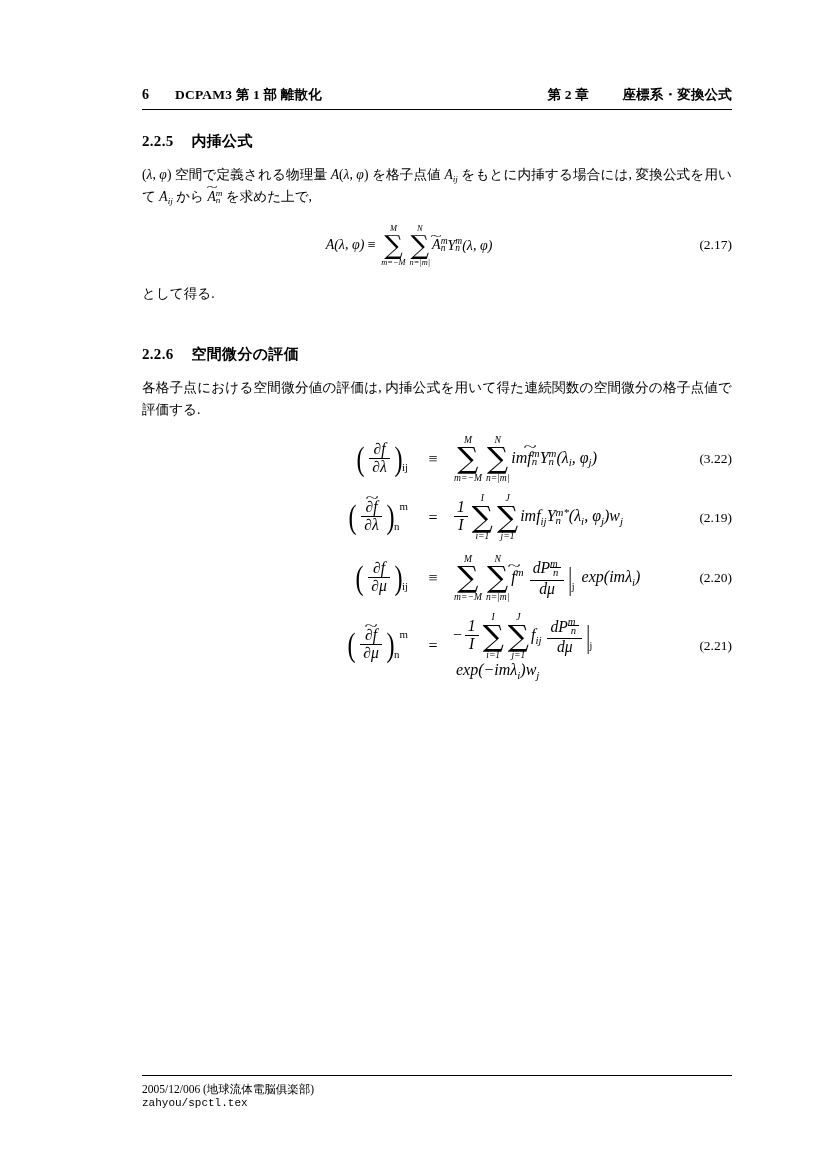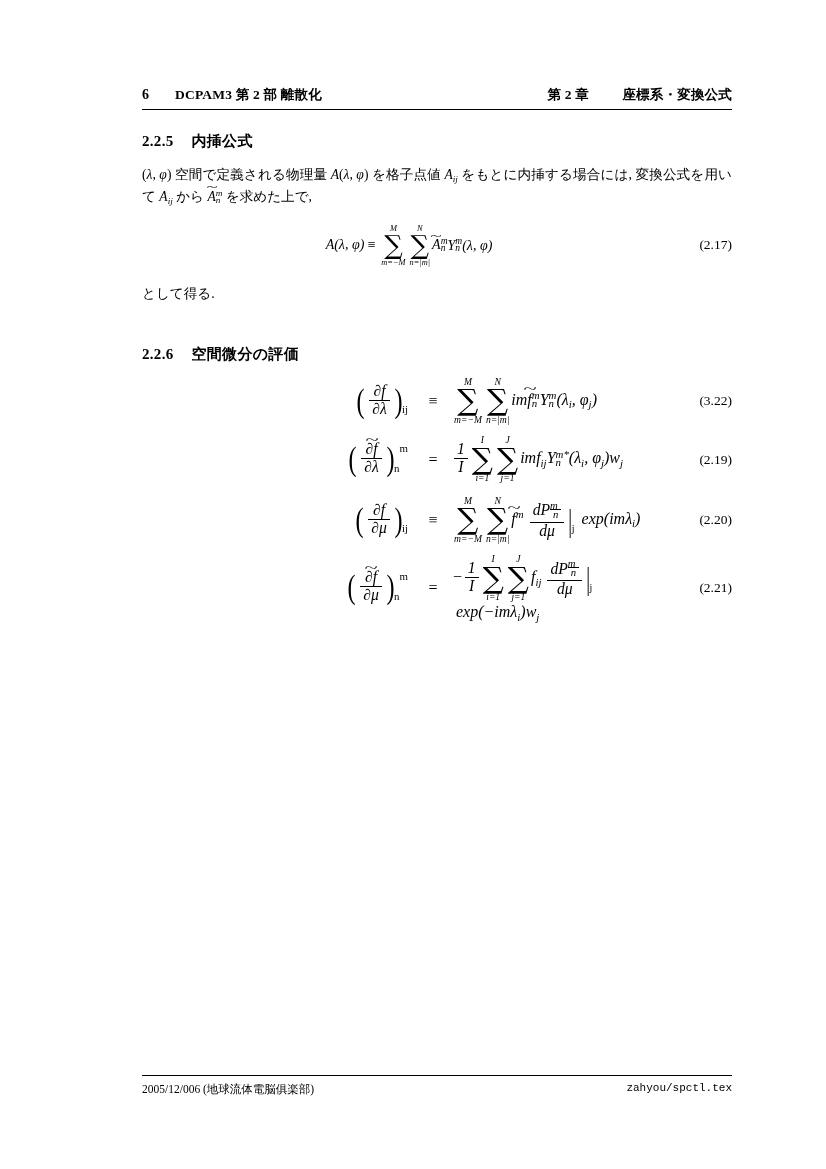--- a/index.html
+++ b/index.html
@@ -263,34 +263,35 @@
   }
   .footer .frule {
     border-top: 1px solid #000;
     width: 100%;
     margin-bottom: 6px;
   }
   .footer .frow {
     display: flex;
     justify-content: space-between;
     font-size: 11.5px;
+    flex-direction: column;
   }
   .footer .fright { font-family: Liberation Mono, monospace; font-size: 11px; }
 </style>
 </head>
 <body>
 
 <div class="page">
 
   <div class="content">
 
     <div class="runhead">
       <div class="runhead-left">
         <span class="pageno">6</span>
-        <span class="doctitle">DCPAM3 第 2 部 離散化</span>
+        <span class="doctitle">DCPAM3 第 1 部 離散化</span>
       </div>
       <div class="runhead-right">
         <span class="chapno chaptitle">第 2 章</span>
         <span class="chaptitle">座標系・変換公式</span>
       </div>
     </div>
     <div class="rule"></div>
 
     <h2 class="sec">
       <span class="num">2.2.5</span><span>内挿公式</span>
@@ -316,20 +317,21 @@
     </div>
 
     <p class="body">として得る.</p>
 
     <div class="sec-gap"></div>
 
     <h2 class="sec">
       <span class="num">2.2.6</span><span>空間微分の評価</span>
     </h2>
 
+    <p class="body">各格子点における空間微分値の評価は, 内挿公式を用いて得た連続関数の空間微分の格子点値で評価する.</p>
 
 
     <div class="eqgroup">
 
       <div class="eqline">
         <div class="lhs">
           <span class="math paren">
               <span class="pleft">(</span>
               <span class="inner"><span class="frac"><span class="n">∂f</span><span class="d">∂λ</span></span></span>
               <span class="pright">)</span>

